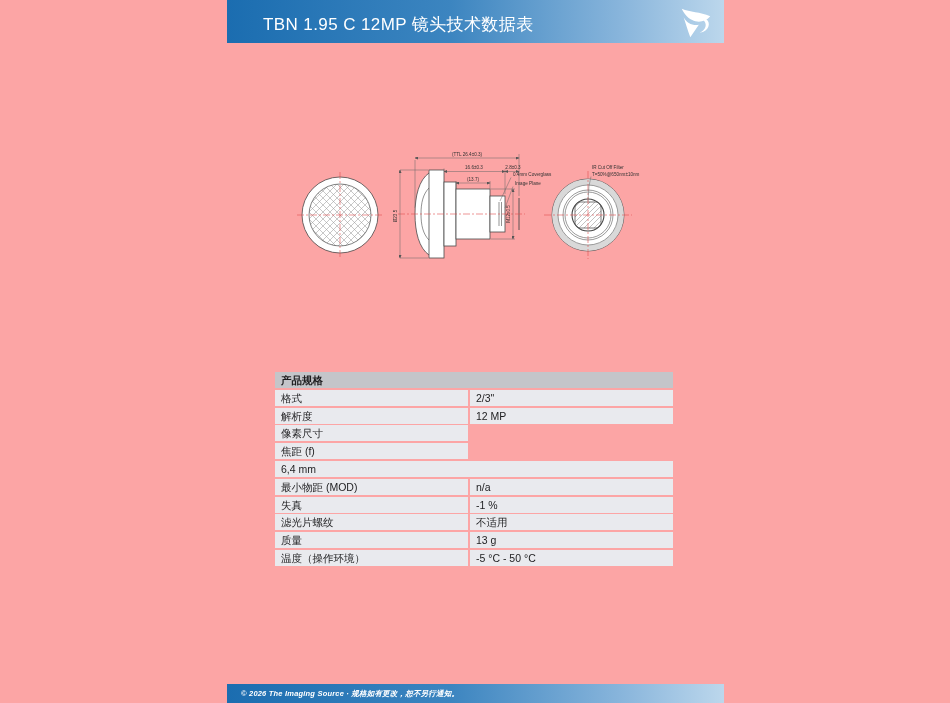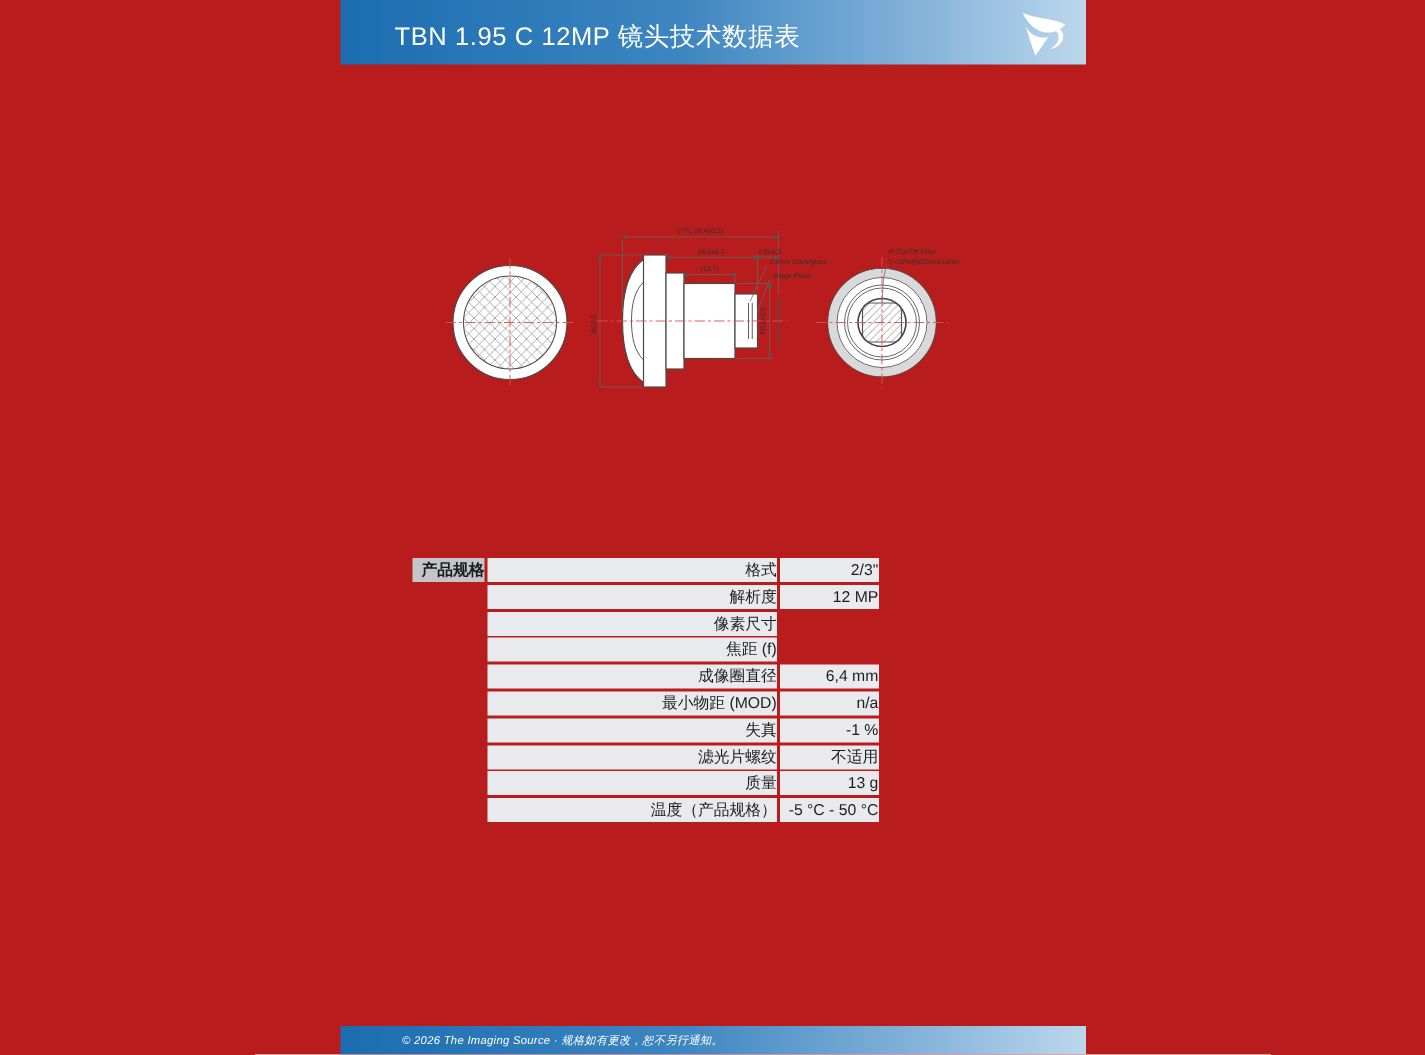--- a/index.html
+++ b/index.html
@@ -1,45 +1,45 @@
 <!DOCTYPE html>
 <html><head>
 <meta charset="utf-8">
 <style>
   * { margin:0; padding:0; box-sizing:border-box; }
   html,body { width:950px; height:703px; background:#ffffff; overflow:hidden;
     font-family:"Liberation Sans","DejaVu Sans",sans-serif; }
-  #page { position:relative; width:950px; height:703px; background:#b91c1c; }
+  #page { position:relative; width:950px; height:703px; background:#fca5a5; }
 
   
   .header-band {
     position:absolute; left:227px; top:0; width:497px; height:43px;
     background:linear-gradient(90deg,#1b6db0 0%,#3c85c0 45%,#8ab6dc 80%,#bcd7ec 100%);
     display:flex; align-items:flex-end; padding:0 0 7px 36px;
   }
   .header-title { color:#ffffff; font-size:17px; font-weight:300; letter-spacing:0.4px; white-space:nowrap; }
   .logo { position:absolute; right:9px; top:3px; width:38px; height:38px; }
 
   
   .drawing { position:absolute; left:295px; top:142px; width:370px; height:130px; }
 
   
   .spec-table { position:absolute; left:275px; top:372px; width:398px;
-    display:flex; flex-direction:row; gap:1.8px; font-size:10.5px; color:#1d1d1f; }
+    display:flex; flex-direction:column; gap:1.8px; font-size:10.5px; color:#1d1d1f; }
   .thead { background:#c4c5c9; height:16px; line-height:16px; padding-left:6px; font-weight:700; }
-  .trow { display:flex; gap:2px; height:16px;text-align:right; }
+  .trow { display:flex; gap:2px; height:16px; }
   .tcell { background:#e9eaee; line-height:16px; padding-left:6px; overflow:hidden; white-space:nowrap; }
   .tlabel { width:193px; flex:0 0 193px; }
   .tvalue { flex:1; }
 
   
   .footer-band {
     position:absolute; left:227px; top:684px; width:497px; height:19px;
     background:linear-gradient(90deg,#1b6db0 0%,#3c85c0 45%,#8ab6dc 80%,#bcd7ec 100%);
-    display:flex; align-items:center; padding-left:41px;
+    display:flex; align-items:center; padding-left:14px;font-weight:bold;
   }
   .footer-text { color:#ffffff; font-size:7.5px; font-style:italic; letter-spacing:0.2px; white-space:nowrap; }
 
   text { font-family:"Liberation Sans","DejaVu Sans",sans-serif; fill:#333; }
 </style>
 </head>
 <body>
 
 <div id="page">
 
@@ -136,41 +136,40 @@
     <div class="tcell tlabel">解析度</div>
     <div class="tcell tvalue">12 MP</div>
   </div>
         <div class="trow">
     <div class="tcell tlabel">像素尺寸</div>
   </div>
         <div class="trow">
     <div class="tcell tlabel">焦距 (f)</div>
   </div>
         <div class="trow">
-    <div class="tcell tlabel">成像圈直径</div>
     <div class="tcell tvalue">6,4 mm</div>
   </div>
         <div class="trow">
     <div class="tcell tlabel">最小物距 (MOD)</div>
     <div class="tcell tvalue">n/a</div>
   </div>
         <div class="trow">
     <div class="tcell tlabel">失真</div>
     <div class="tcell tvalue">-1 %</div>
   </div>
         <div class="trow">
     <div class="tcell tlabel">滤光片螺纹</div>
     <div class="tcell tvalue">不适用</div>
   </div>
         <div class="trow">
     <div class="tcell tlabel">质量</div>
     <div class="tcell tvalue">13 g</div>
   </div>
         <div class="trow">
-    <div class="tcell tlabel">温度（产品规格）</div>
+    <div class="tcell tlabel">温度（操作环境）</div>
     <div class="tcell tvalue">-5 °C - 50 °C</div>
   </div>
       </div>
   </div>
 
   <div class="footer-band">
     <div class="footer-text">© 2026 The Imaging Source · 规格如有更改，恕不另行通知。</div>
   </div>
 
 </div>

